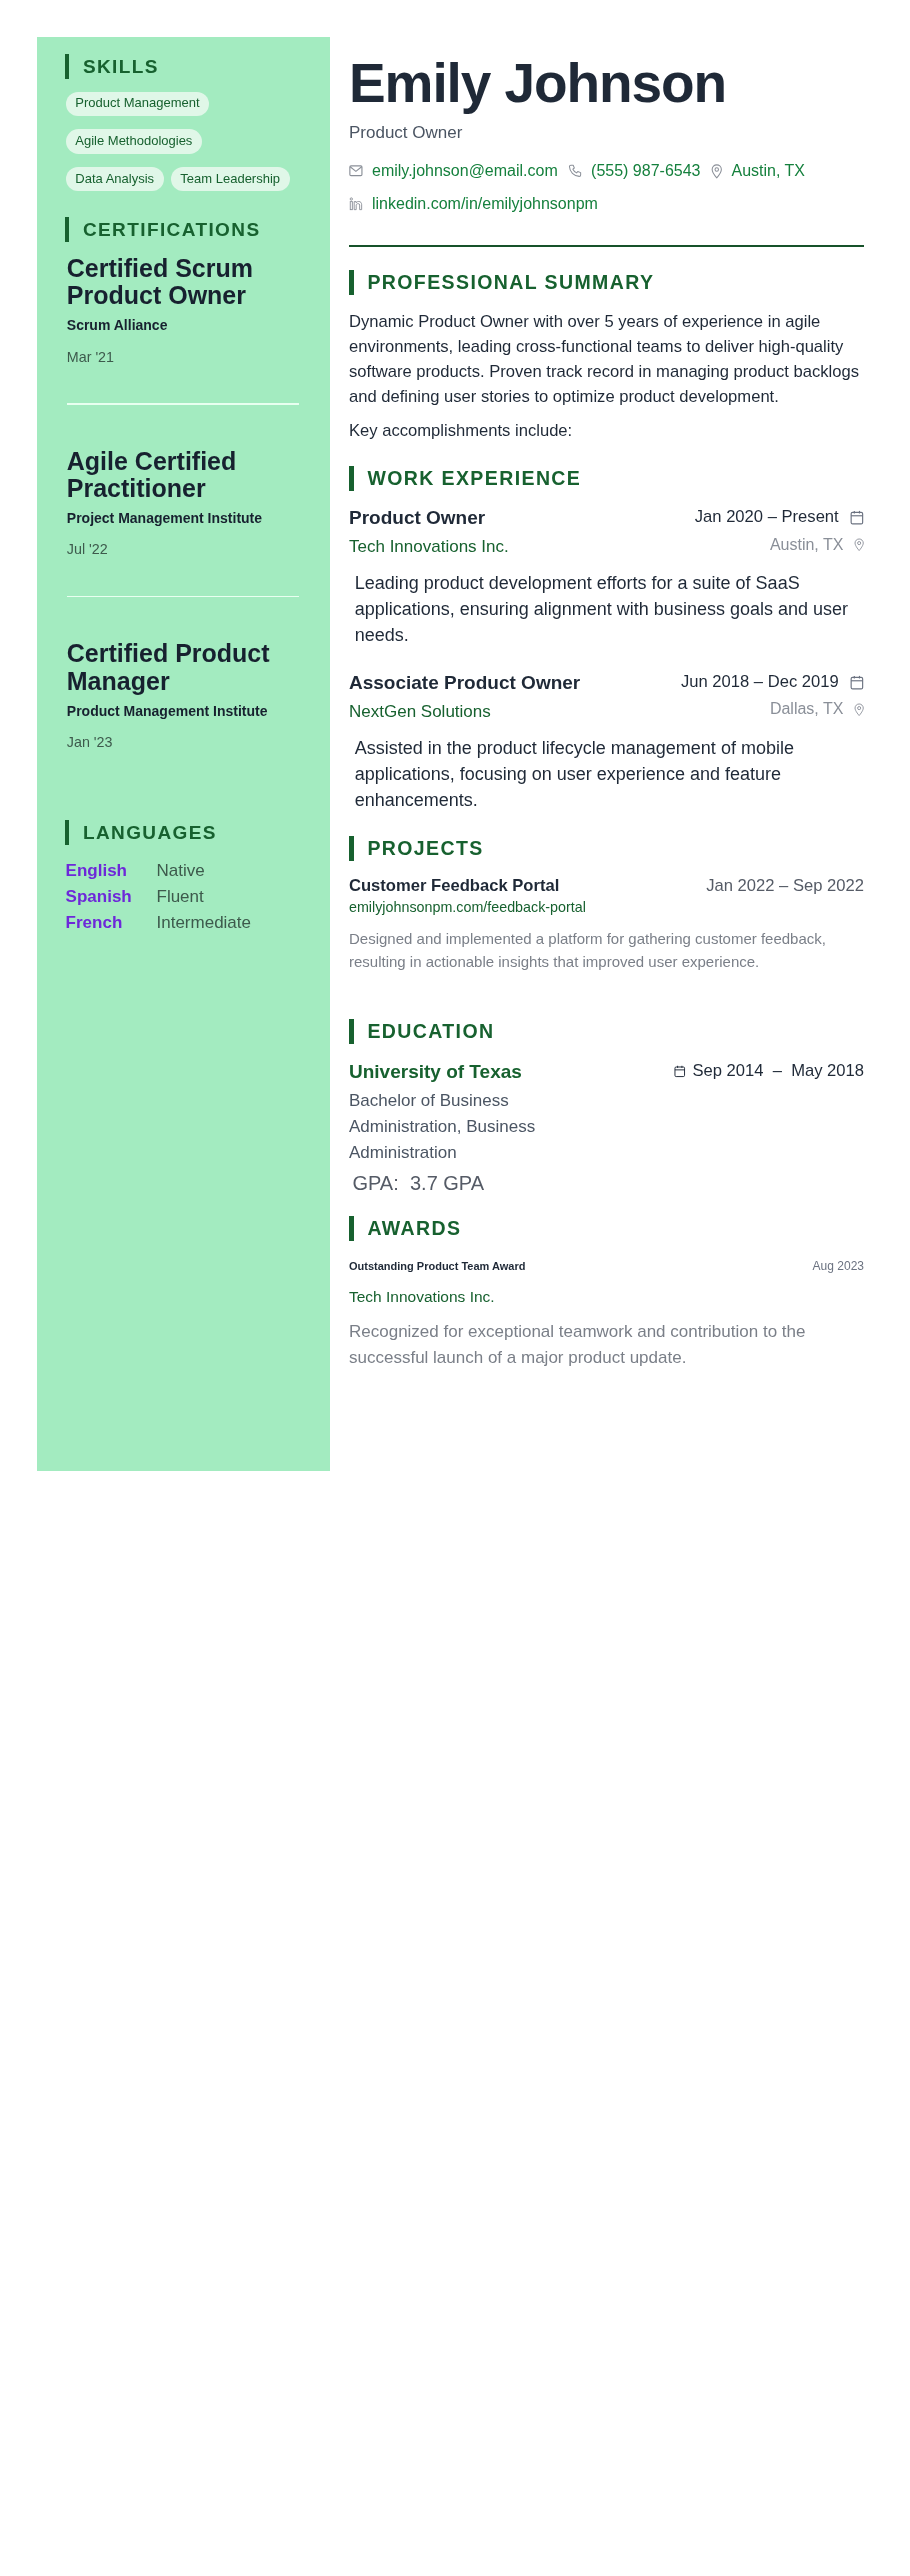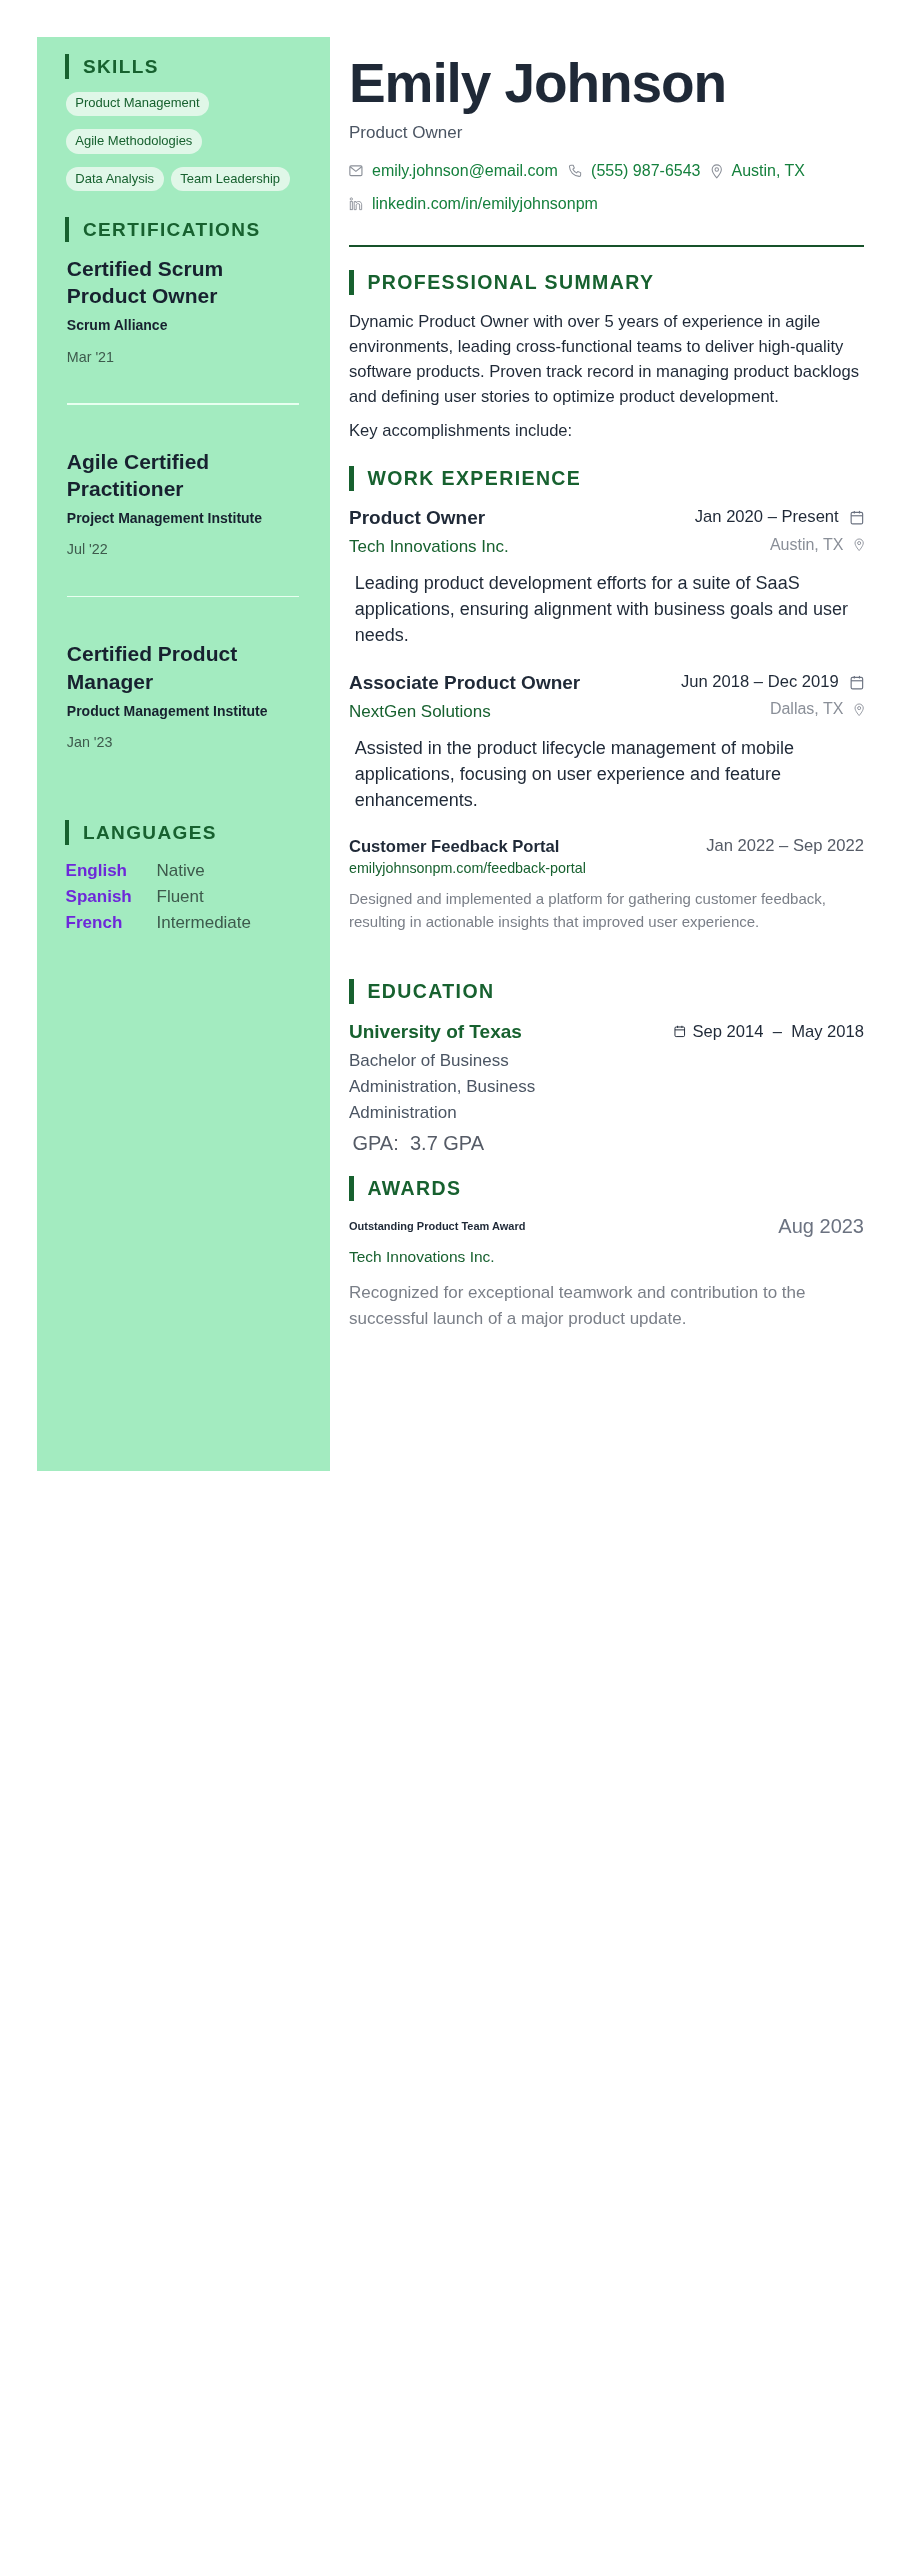--- a/index.html
+++ b/index.html
@@ -17,21 +17,21 @@
   .side-heading .txt { font-size: 19px; font-weight: bold; color: #17612f; letter-spacing: 1.4px; }
 
   .pills { display: flex; flex-wrap: wrap; gap: 6.9px 6.9px; padding-left: 1.1px; margin-bottom: 26px; width: 241px; }
   .pill {
     background: #e0f7e8; color: #17612f; font-size: 13px; border-radius: 12.6px;
     padding: 4.6px 9.7px 5.2px 9.7px; line-height: 14.3px;
   }
   .pill-row-break { flex-basis: 100%; height: 0; }
 
   .cert { padding-left: 2.3px; }
-  .cert-name { font-size: 21px; font-weight: bold; color: #17212f; line-height: 27.5px; width: 241px; }
+  .cert-name { font-size: 25px; font-weight: bold; color: #17212f; line-height: 27.5px; width: 241px; }
   .cert-org { font-size: 14px; font-weight: bold; color: #17212f; line-height: 25px; margin-top: 3.4px; width: 241px; }
   .cert-date { font-size: 14.3px; color: #3d5a4c; margin-top: 9.2px; line-height: 18.4px; }
   .cert-divider { height: 1.7px; background: #e8fff0; width: 232px; margin: 37px 0 43px 2.3px; }
   .cert-gap { height: 69px; }
 
   .lang-row { display: flex; font-size: 17px; line-height: 26px; }
   .lang-name { width: 92px; font-weight: bold; color: #6d28d9; padding-left: 1.1px; }
   .lang-level { color: #3d5a4c; }
 
   .main { position: absolute; left: 349px; top: 37px; width: 515px; }
@@ -66,21 +66,21 @@
   .proj-desc { font-size: 15px; color: #7a7f88; line-height: 23px; margin-top: 9.2px; }
 
   .edu-school { font-size: 19px; font-weight: bold; color: #17612f; line-height: 27.5px; }
   .edu-dates { font-size: 16.6px; color: #1f2937; display: flex; align-items: center; padding-left: 40px; }
   .edu-dates svg { margin-right: 6.9px; }
   .edu-degree { font-size: 17px; color: #4b5563; line-height: 26px; width: 224px; margin-top: 2.3px; }
   .edu-gpa { font-size: 20px; color: #555b66; margin-top: 6.9px; padding-left: 3.4px; line-height: 20.6px; }
   .edu-gpa span + span { margin-left: 5.7px; }
 
   .award-name { font-size: 11px; font-weight: bold; color: #1f2937; line-height: 23px; }
-  .award-date { font-size: 20px; color: #6b7280; }
+  .award-date { font-size: 12px; color: #6b7280; }
   .award-org { font-size: 15.5px; color: #17612f; line-height: 22px; margin-top: 8px; }
   .award-desc { font-size: 17px; color: #7a7f88; line-height: 26px; margin-top: 11.5px; }
 </style>
 </head>
 <body>
 
 <aside class="sidebar">
 
   <div class="side-heading">
     <span class="bar"></span>
@@ -242,20 +242,24 @@
               <path d="M10 24 C10 24 2 15 2 9.5 C2 5 5.6 1.5 10 1.5 C14.4 1.5 18 5 18 9.5 C18 15 10 24 10 24 Z" fill="none" stroke="#8a8f98" stroke-width="1.8"></path>
               <circle cx="10" cy="9.5" r="3" fill="none" stroke="#8a8f98" stroke-width="1.8"></circle>
             </svg>
         </span>
       </div>
       <p class="job-desc">Assisted in the product lifecycle management of mobile applications, focusing on user experience and feature enhancements.</p>
     </div>
   </section>
 
   <section>
+    <div class="sec-heading">
+      <span class="bar"></span>
+      <span class="txt">PROJECTS</span>
+    </div>
     <div style="margin-bottom: 46px;">
       <div class="row-between">
         <span class="proj-name">Customer Feedback Portal</span>
         <span class="proj-dates">Jan 2022 – Sep 2022</span>
       </div>
       <div class="proj-link">emilyjohnsonpm.com/feedback-portal</div>
       <p class="proj-desc">Designed and implemented a platform for gathering customer feedback, resulting in actionable insights that improved user experience.</p>
     </div>
   </section>
 

